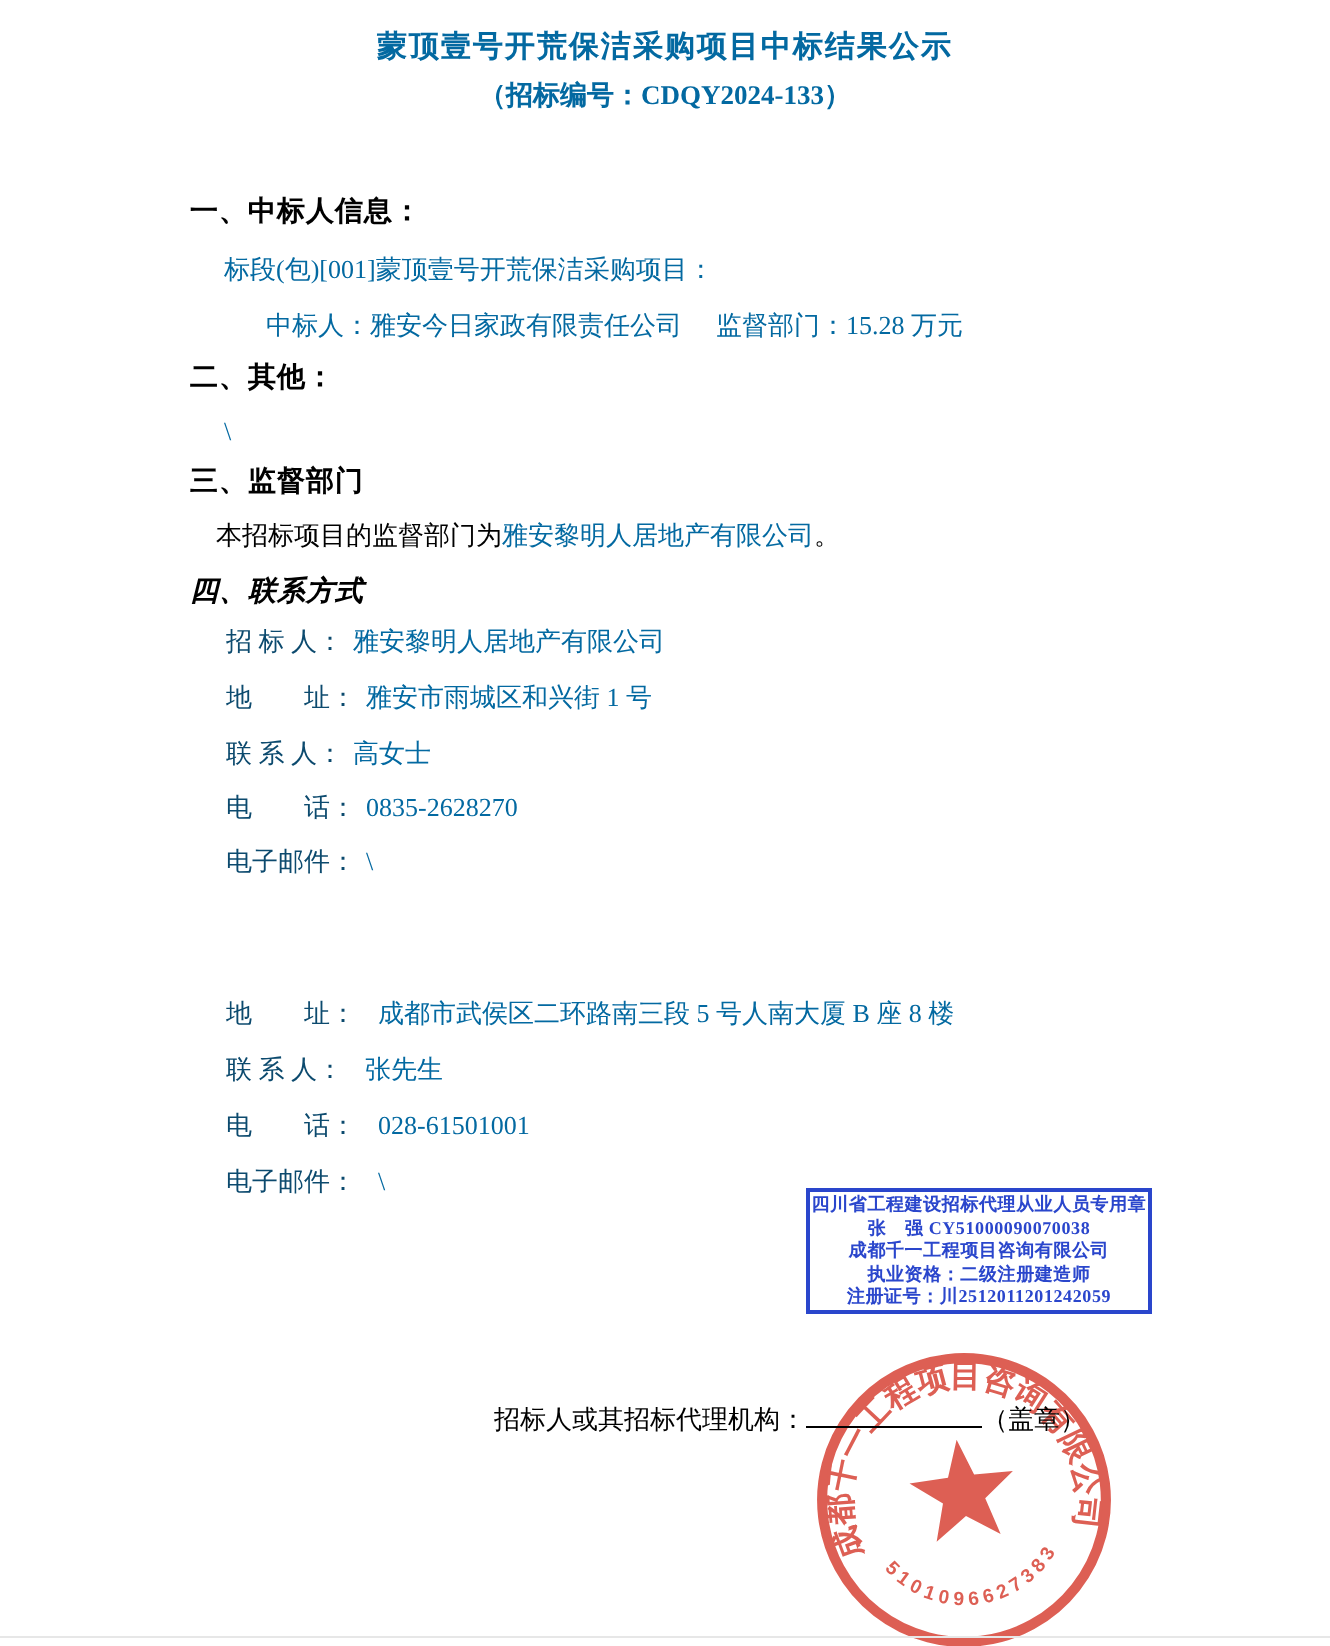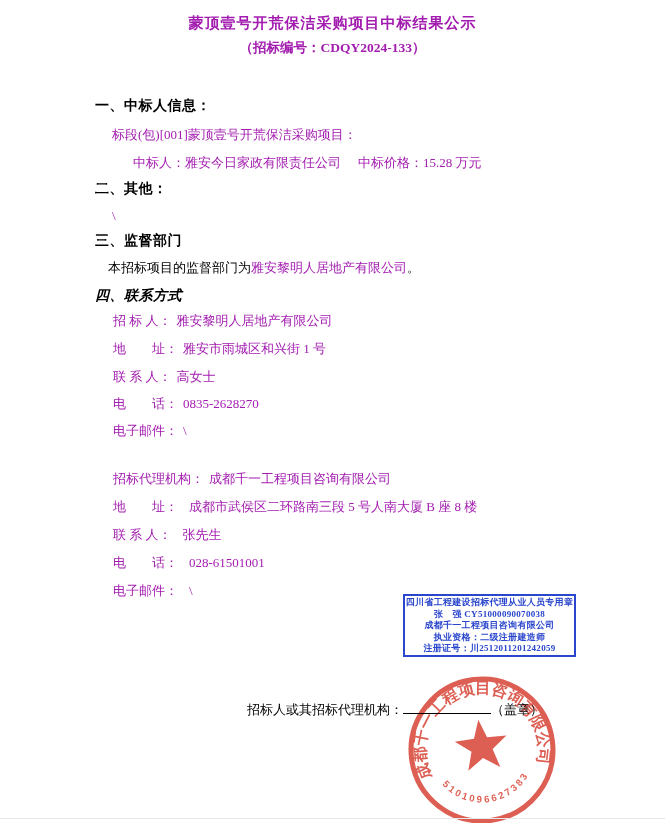--- a/index.html
+++ b/index.html
@@ -7,25 +7,25 @@
   .page{
     position:relative;
     width:665px;height:823px;
     background:#ffffff;
     overflow:hidden;
     font-family:"Liberation Serif","DejaVu Serif",serif;
     font-size:13px;color:#000;
   }
   .abs{position:absolute;white-space:nowrap;}
   .center{left:0;width:665px;text-align:center;}
-  .blue{color:#a21caf;}
+  .blue{color:#0369a1;}
   .title{font-size:15px;font-weight:bold;letter-spacing:1px;}
   .subtitle{font-size:13.5px;font-weight:bold;}
   .heading{font-family:"Liberation Sans","DejaVu Sans",sans-serif;font-size:14px;font-weight:bold;letter-spacing:.5px;}
-  .row .lbl{color:#a21caf;}
+  .row .lbl{color:#0c4a6e;}
   .row .val{margin-left:5px;}
   .row.wide .val{margin-left:11px;}
   .uline{display:inline-block;border-bottom:1px solid #000;height:13px;vertical-align:baseline;}
   .blue-stamp{
     position:absolute;left:403px;top:594px;width:173px;height:63px;
     border:2px solid #2a46cc;box-sizing:border-box;
     background:rgba(255,255,255,0.25);
     color:#2a46cc;font-weight:bold;
     font-size:9px;line-height:11.6px;text-align:center;
     padding-top:1px;letter-spacing:0.3px;
@@ -45,21 +45,21 @@
 
   <div class="abs center title blue" style="top:14px;">蒙顶壹号开荒保洁采购项目中标结果公示</div>
   <div class="abs center subtitle blue" style="top:39px;">（招标编号：CDQY2024-133）</div>
 
   <div class="abs heading" style="left:95px;top:97px;">一、中标人信息：</div>
   <div class="abs blue" style="left:112px;top:126px;">标段(包)[001]蒙顶壹号开荒保洁采购项目：</div>
   <div class="abs blue" style="left:133px;top:154px;">
     <span>中标人：</span><span>雅安今日家政有限责任公司</span>
   </div>
   <div class="abs blue" style="left:358px;top:154px;">
-    <span>中标价格：</span><span>15.28 万元</span>
+    <span>监督部门：</span><span>15.28 万元</span>
   </div>
 
   <div class="abs heading" style="left:95px;top:180px;">二、其他：</div>
   <div class="abs blue" style="left:112px;top:208px;">\</div>
 
   <div class="abs heading" style="left:95px;top:232px;">三、监督部门</div>
   <div class="abs" style="left:108px;top:259px;">
     <span>本招标项目的监督部门为</span><span class="blue">雅安黎明人居地产有限公司</span><span>。</span>
   </div>
 
@@ -74,23 +74,20 @@
   <div class="abs row" style="left:113px;top:368px;">
     <span class="lbl">联 系 人：</span><span class="val blue">高女士</span>
   </div>
   <div class="abs row" style="left:113px;top:395px;">
     <span class="lbl">电　　话：</span><span class="val blue">0835-2628270</span>
   </div>
   <div class="abs row" style="left:113px;top:422px;">
     <span class="lbl">电子邮件：</span><span class="val blue">\</span>
   </div>
 
-  <div class="abs row" style="left:113px;top:470px;">
-    <span class="lbl">招标代理机构：</span><span class="val blue">成都千一工程项目咨询有限公司</span>
-  </div>
   <div class="abs row wide" style="left:113px;top:498px;">
     <span class="lbl">地　　址：</span><span class="val blue">成都市武侯区二环路南三段 5 号人南大厦 B 座 8 楼</span>
   </div>
   <div class="abs row wide" style="left:113px;top:526px;">
     <span class="lbl">联 系 人：</span><span class="val blue">张先生</span>
   </div>
   <div class="abs row wide" style="left:113px;top:554px;">
     <span class="lbl">电　　话：</span><span class="val blue">028-61501001</span>
   </div>
   <div class="abs row wide" style="left:113px;top:582px;">

